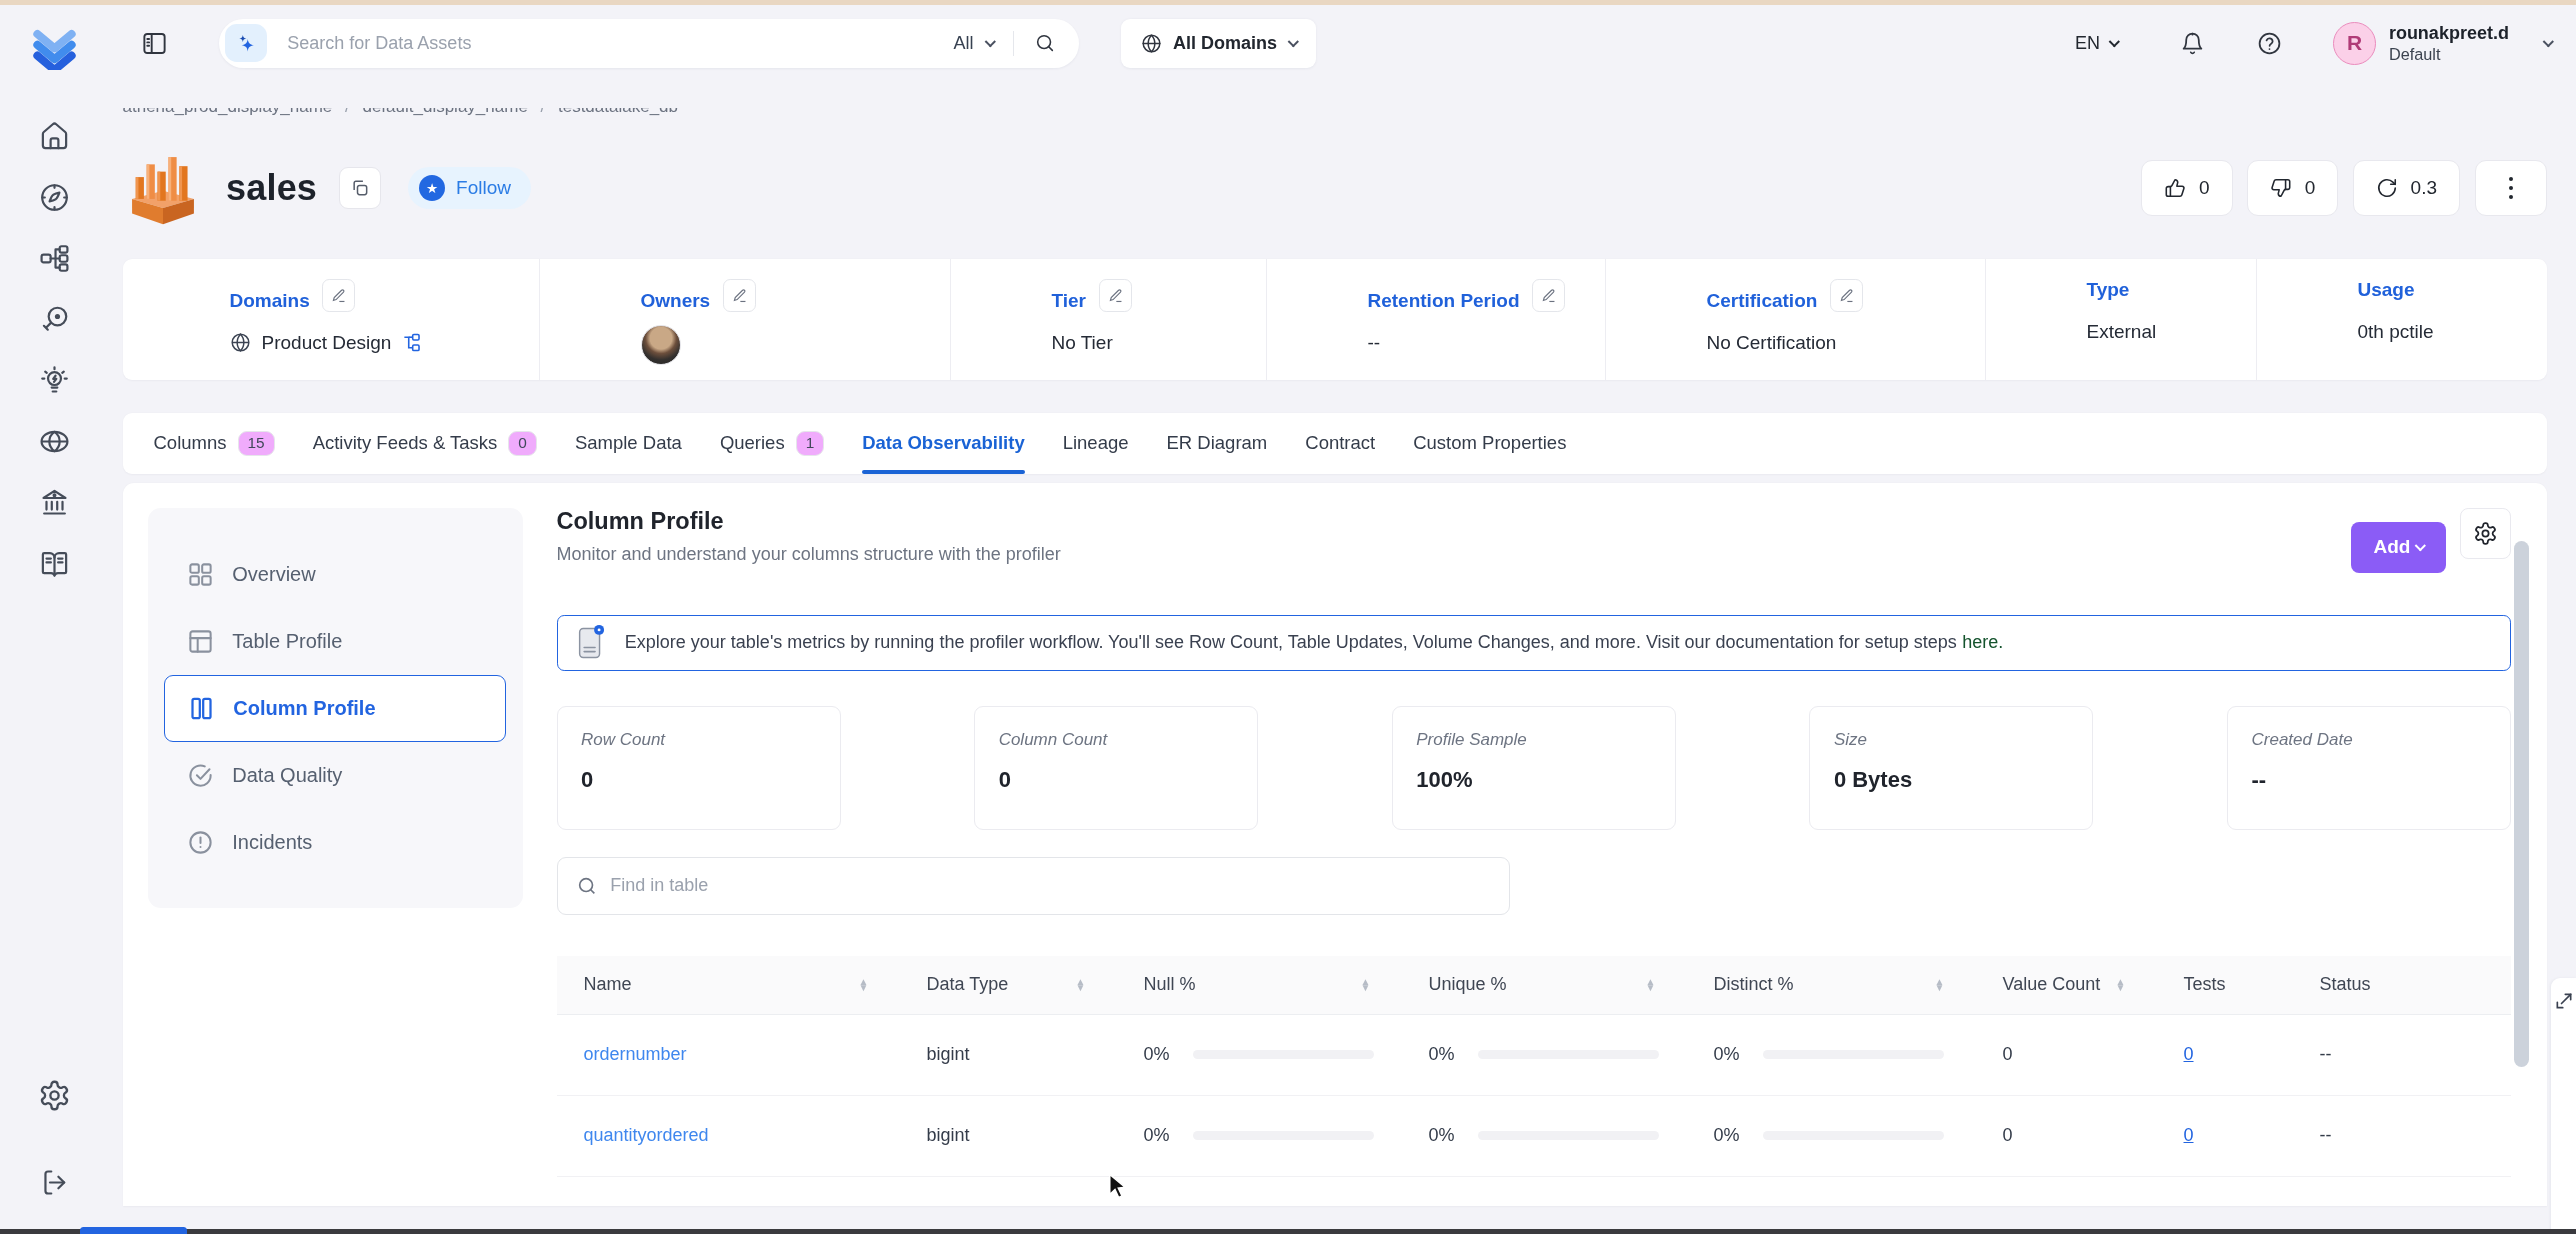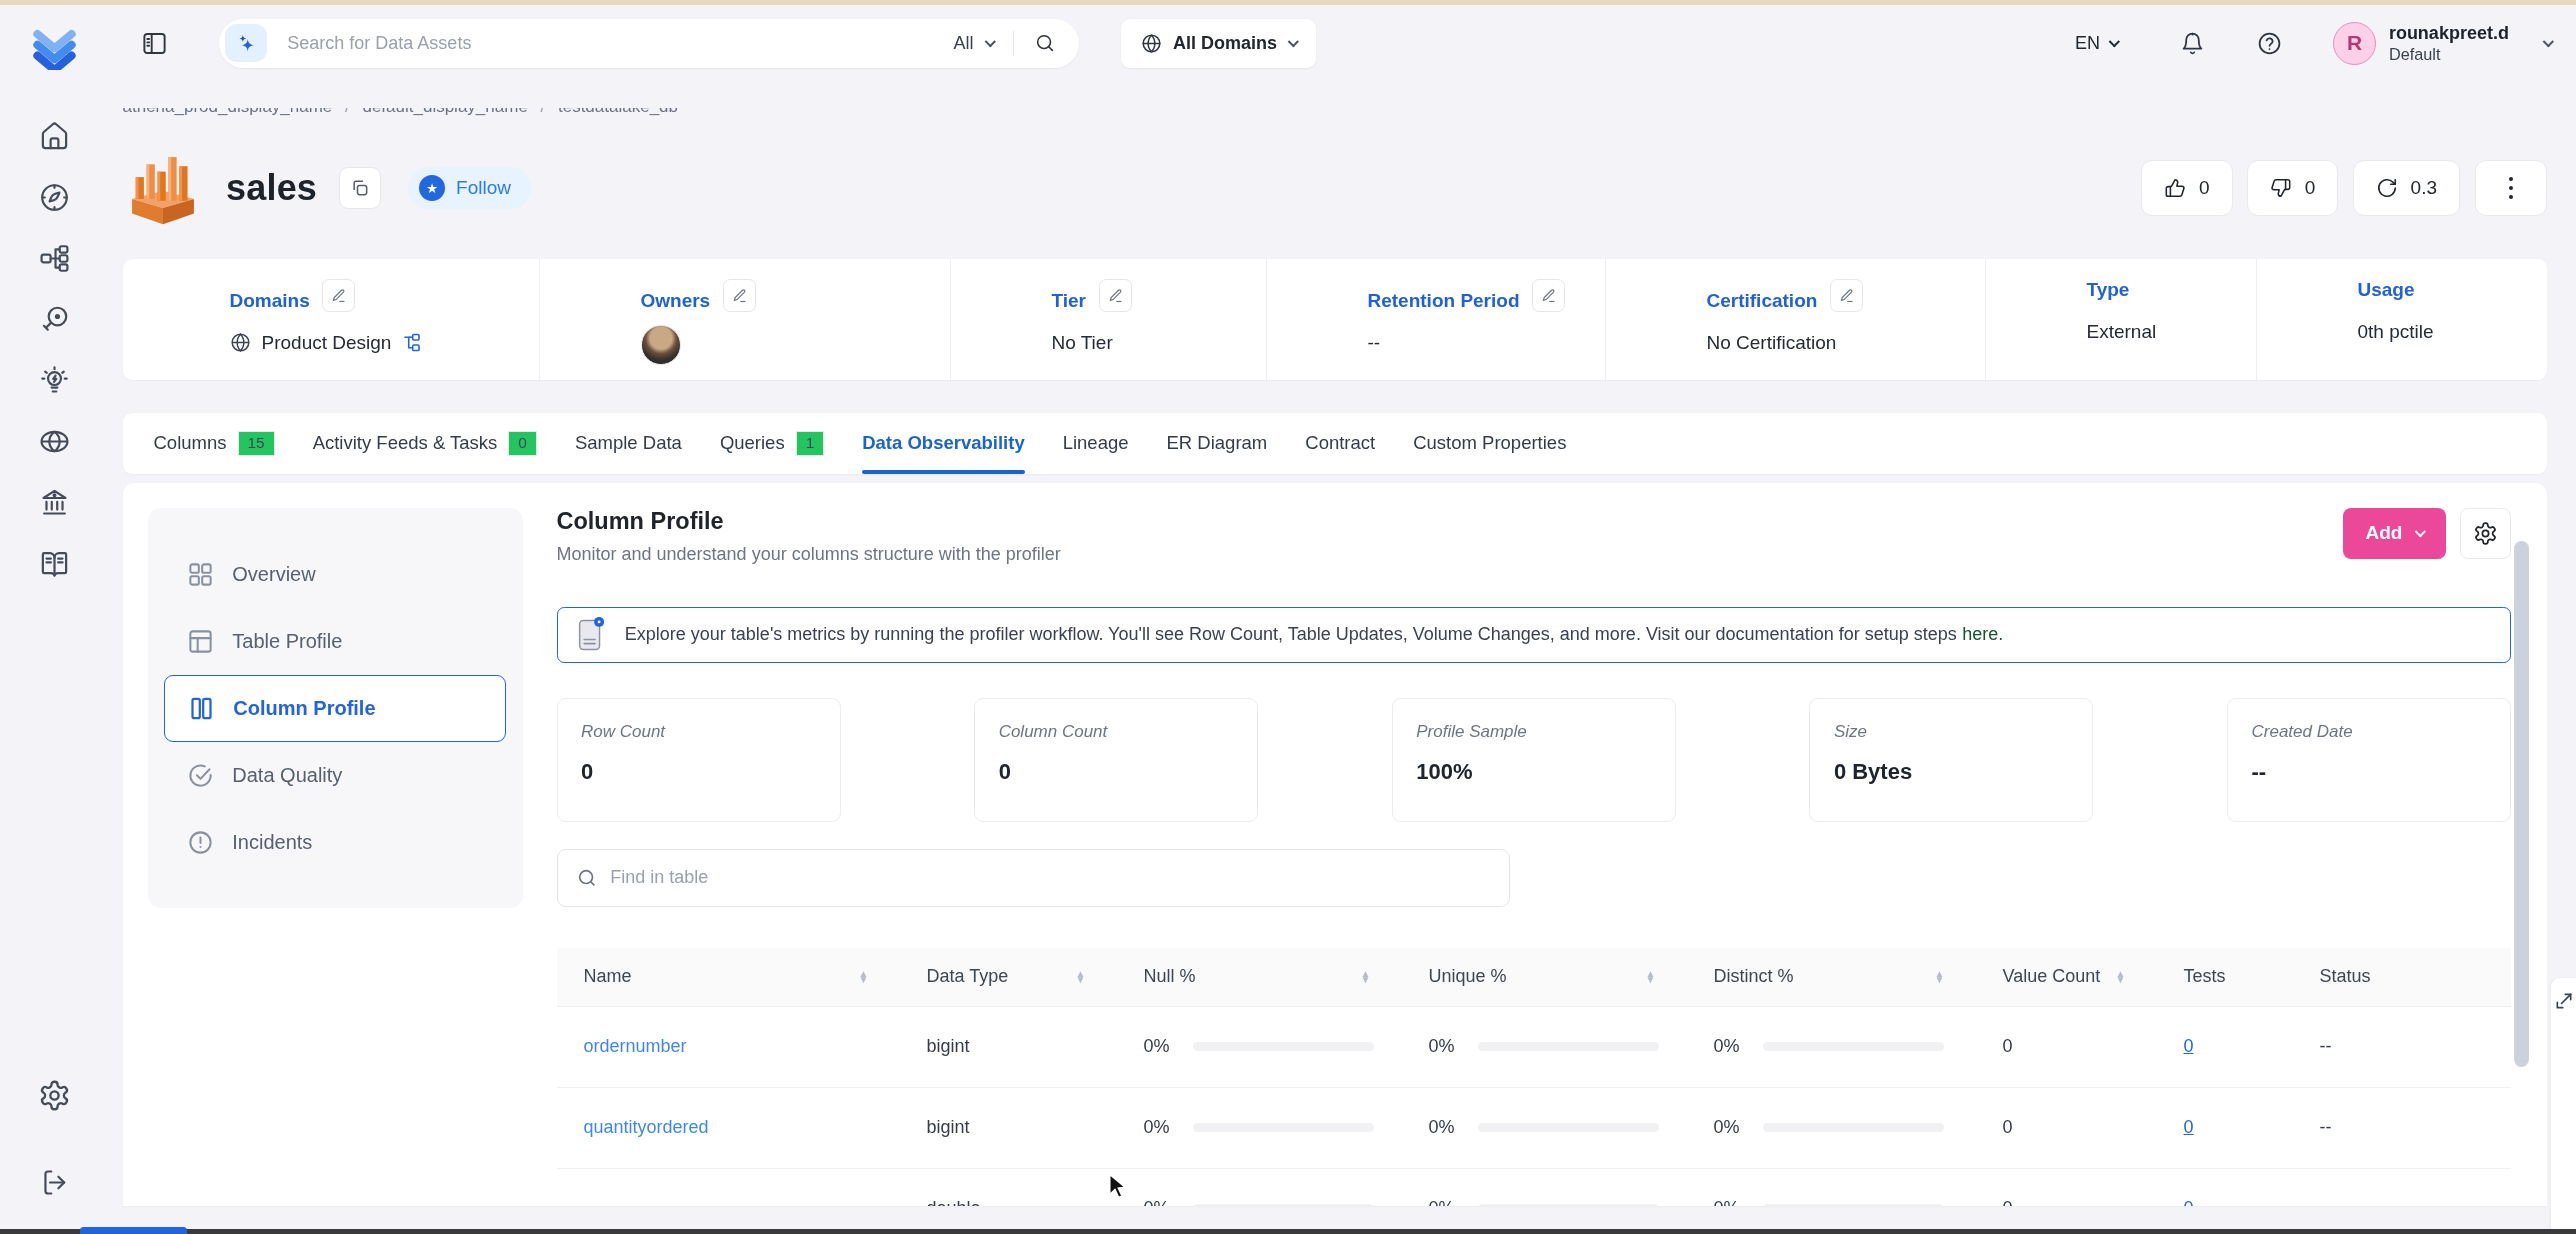--- a/index.html
+++ b/index.html
@@ -70,38 +70,38 @@
   .md-label { font-size:19px; font-weight:600; color:#2061da; }
   .edit-btn { width:33px; height:33px; background:#fff; border:0.9px solid #e4e6eb; border-radius:7.2px; display:flex; align-items:center; justify-content:center; cursor:pointer; }
   .edit-btn svg { stroke:#6b7280; fill:none; stroke-width:1.8; }
   .md-val { margin-top:20px; font-size:19px; color:#252b36; display:flex; align-items:center; gap:11px; }
   .md-val svg { flex-shrink:0; }
   .owner-av { margin-top:12.7px; width:40px; height:40px; border-radius:50%; background:radial-gradient(circle at 50% 32%, #c9a886 0 34%, #6d4f3c 48%, #33302e 68%, #23211f 100%); border:0.9px solid #e3e3e8; }
 
   
   .tabstrip { margin:33px 29px 0 14.5px; height:61px; background:#fff; border-radius:9px; display:flex; align-items:center; padding:0 31px; gap:38px; box-shadow:0 0.9px 1.8px rgba(20,30,60,.04); }
   .tab { height:100%; display:flex; align-items:center; gap:11px; font-size:18.5px; color:#343c4a; position:relative; cursor:pointer; white-space:nowrap; }
-  .tab-count { background:#22c55e; border:0.9px solid #e6e6eb; border-radius:0; padding:2.7px 9px; font-size:15.4px; color:#40485a; }
+  .tab-count { background:#f0abfc; border:0.9px solid #e6e6eb; border-radius:9px; padding:2.7px 9px; font-size:15.4px; color:#40485a; }
   .tab.active { color:#1a63d5; font-weight:700; }
   .tab.active::after { content:""; position:absolute; left:0; right:0; bottom:0; height:3.6px; border-radius:2.7px; background:#1a63d5; }
 
   
   .lower { margin:9px 29px 0 14.5px; height:723px; background:#fff; border-radius:11px 11px 0 0; display:flex; box-shadow:0 0.9px 1.8px rgba(20,30,60,.04); overflow:hidden; }
   .pnav { width:375px; margin:25px 0 0 25px; height:400px; background:#f7f7fa; border-radius:12.7px; padding:33px 16.3px; flex-shrink:0; }
   .pnav-item { height:67px; display:flex; align-items:center; gap:18px; padding-left:23.5px; font-size:20px; color:#566070; border-radius:9px; cursor:pointer; }
   .pnav-item svg { stroke:#8a919e; fill:none; stroke-width:1.8; stroke-linecap:round; stroke-linejoin:round; flex-shrink:0; }
   .pnav-item.active { background:#fff; border:0.9px solid #2264e0; color:#2264e0; font-weight:700; }
   .pnav-item.active svg { stroke:#2264e0; stroke-width:2; }
 
   .content { flex:1; margin:25px 36px 0 34px; min-width:0; }
   .c-toprow { display:flex; }
   .c-title { font-size:23.5px; font-weight:700; color:#20242c; }
   .c-sub { margin-top:9px; font-size:18px; color:#6d7482; }
   .c-actions { margin-left:auto; display:flex; gap:14.5px; align-items:flex-start; }
-  .add-btn { height:51px; padding:0 22px; background:#ec4899; border:none; border-radius:8.1px; color:#fff; font:600 19px "Liberation Sans", sans-serif; display:flex; align-items:center; gap:13px; cursor:pointer; }
+  .add-btn { height:51px; padding:0 22px; background:#8b5cf6; border:none; border-radius:8.1px; color:#fff; font:600 19px "Liberation Sans", sans-serif; display:flex; align-items:center; gap:5px; cursor:pointer;margin-top:14px; }
   .gear-btn { width:51px; height:51px; background:#fff; border:0.9px solid #e9e9ef; border-radius:8.1px; display:flex; align-items:center; justify-content:center; cursor:pointer; }
   .gear-btn svg { stroke:#20242c; fill:none; stroke-width:1.7; }
 
   .banner { margin-top:42px; height:56px; border:0.9px solid #2264e0; border-radius:7.2px; display:flex; align-items:center; gap:18px; padding:0 16.3px; font-size:18px; color:#3a4150; background:#fff; }
   .banner a { color:#14532d; text-decoration:none; margin-left:5.4px; }
 
   .stats { margin-top:35px; display:flex; justify-content:space-between; }
   .stat { width:284px; height:124px; border:0.9px solid #ebebf0; border-radius:9px; padding:23.5px 23.5px; background:#fff; }
   .stat-label { font-size:17px; color:#6d7482;font-style:italic; }
   .stat-val { margin-top:16.3px; font-size:22px; font-weight:600; color:#20242c; }

